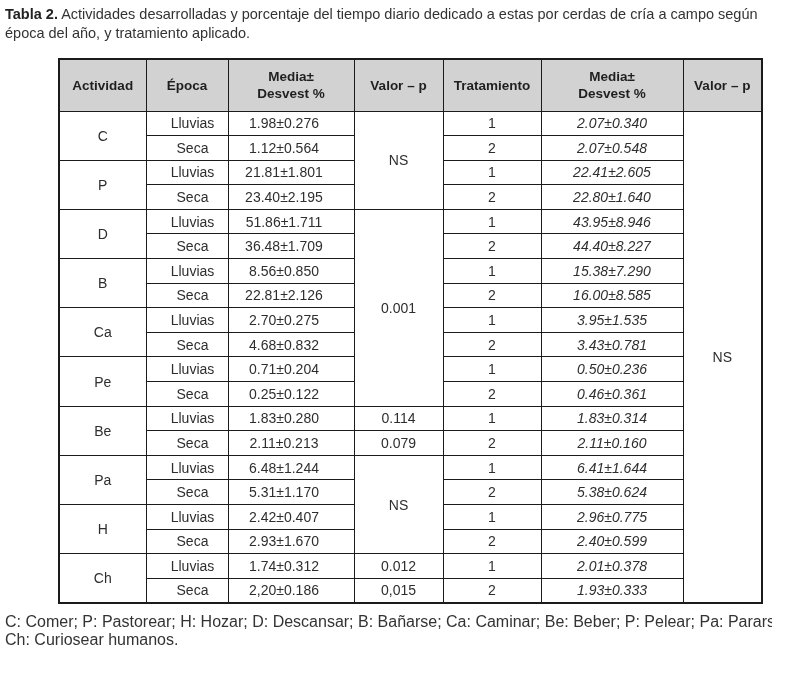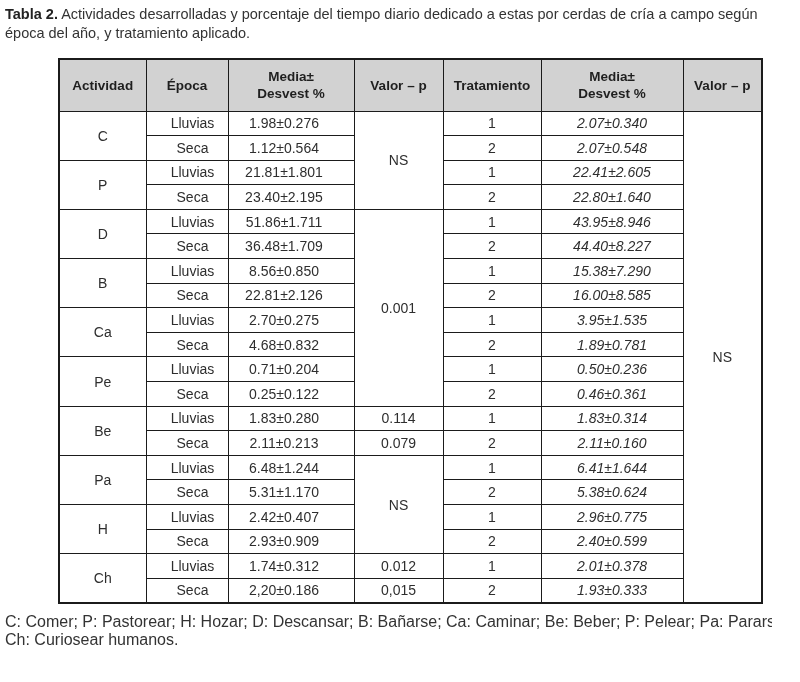--- a/index.html
+++ b/index.html
@@ -170,21 +170,21 @@
           <td class="act" rowspan="2">Ca</td>
           <td class="epoca">Lluvias</td>
           <td class="media1">2.70±0.275</td>
           <td>1</td>
           <td class="media2">3.95±1.535</td>
         </tr>
         <tr>
           <td class="epoca">Seca</td>
           <td class="media1">4.68±0.832</td>
           <td>2</td>
-          <td class="media2">1.89±0.781</td>
+          <td class="media2">3.43±0.781</td>
         </tr>
 
         <tr>
           <td class="act" rowspan="2">Pe</td>
           <td class="epoca">Lluvias</td>
           <td class="media1">0.71±0.204</td>
           <td>1</td>
           <td class="media2">0.50±0.236</td>
         </tr>
         <tr>
@@ -227,21 +227,21 @@
 
         <tr>
           <td class="act" rowspan="2">H</td>
           <td class="epoca">Lluvias</td>
           <td class="media1">2.42±0.407</td>
           <td>1</td>
           <td class="media2">2.96±0.775</td>
         </tr>
         <tr>
           <td class="epoca">Seca</td>
-          <td class="media1">2.93±0.909</td>
+          <td class="media1">2.93±1.670</td>
           <td>2</td>
           <td class="media2">2.40±0.599</td>
         </tr>
 
         <tr>
           <td class="act" rowspan="2">Ch</td>
           <td class="epoca">Lluvias</td>
           <td class="media1">1.74±0.312</td>
           <td class="pv">0.012</td>
           <td>1</td>

